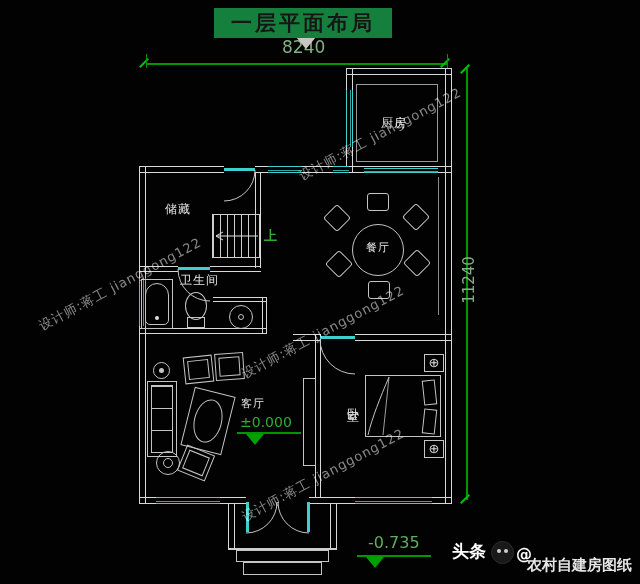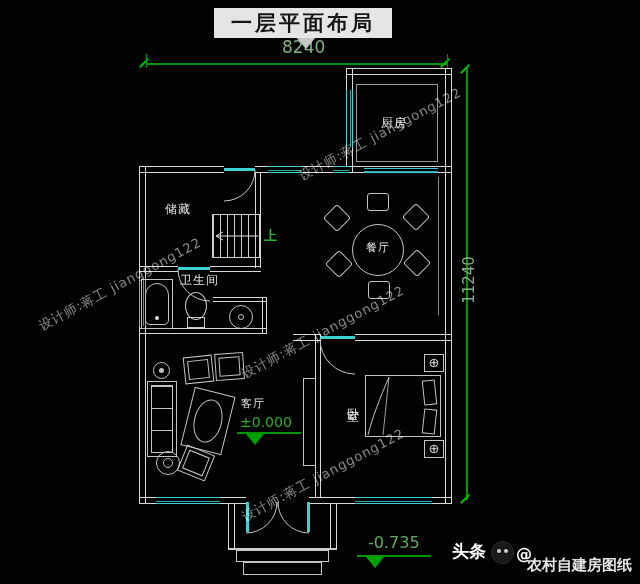--- a/index.html
+++ b/index.html
@@ -36,21 +36,21 @@
   .green-line { position:absolute; background:#009600; }
   .tick { position:absolute; width:2px; height:12px; background:#00c000; transform:rotate(45deg); }
   .tri-down { position:absolute; width:0; height:0;
               border-left:9px solid transparent; border-right:9px solid transparent;
               border-top:11px solid #00a000; }
 
   .wm { position:absolute; color:rgba(255,255,255,0.52); font-size:13px; white-space:nowrap;
         transform:rotate(-28deg); transform-origin:left center; letter-spacing:1px; z-index:30; }
 
   .title-box { position:absolute; left:214px; top:8px; width:178px; height:30px;
-               background:#e5e5e5; color:#161616; font-size:21px; font-weight:bold;
+               background:#15803d; color:#161616; font-size:21px; font-weight:bold;
                text-align:center; line-height:30px; letter-spacing:3px; z-index:20; }
   .title-pointer { position:absolute; left:296px; top:37px; width:0; height:0;
                    border-left:10px solid transparent; border-right:10px solid transparent;
                    border-top:12px solid #c6c6c6; z-index:19; }
 
   .stairs { position:absolute; left:212px; top:214px; width:48px; height:44px;
             border:1px solid #cfcfcf;
             background:repeating-linear-gradient(90deg, #cfcfcf 0 1px, transparent 1px 7px); }
 
   .sofa-inner { position:absolute; inset:3px; border:1px solid #c4c4c4; }

